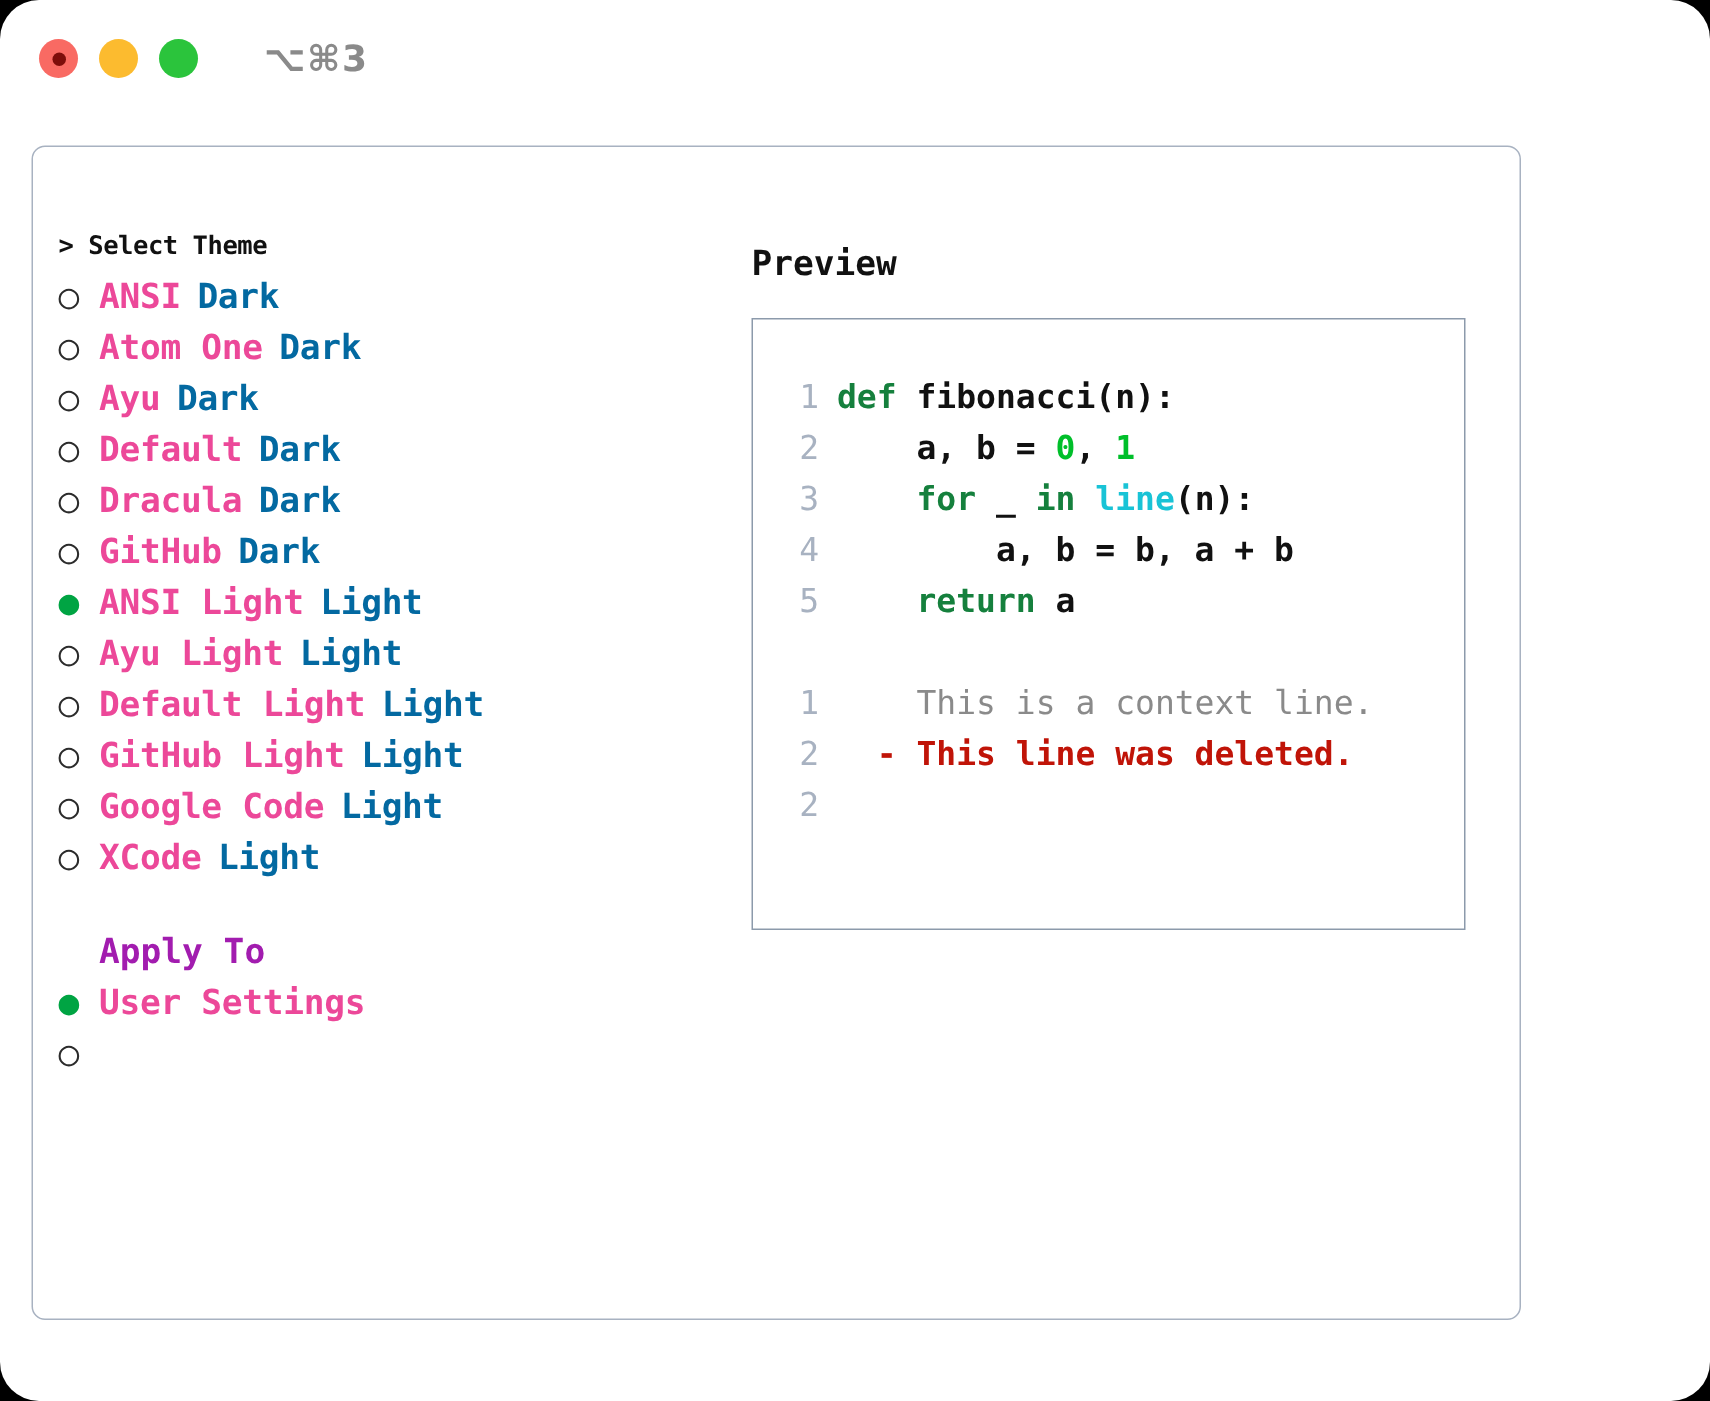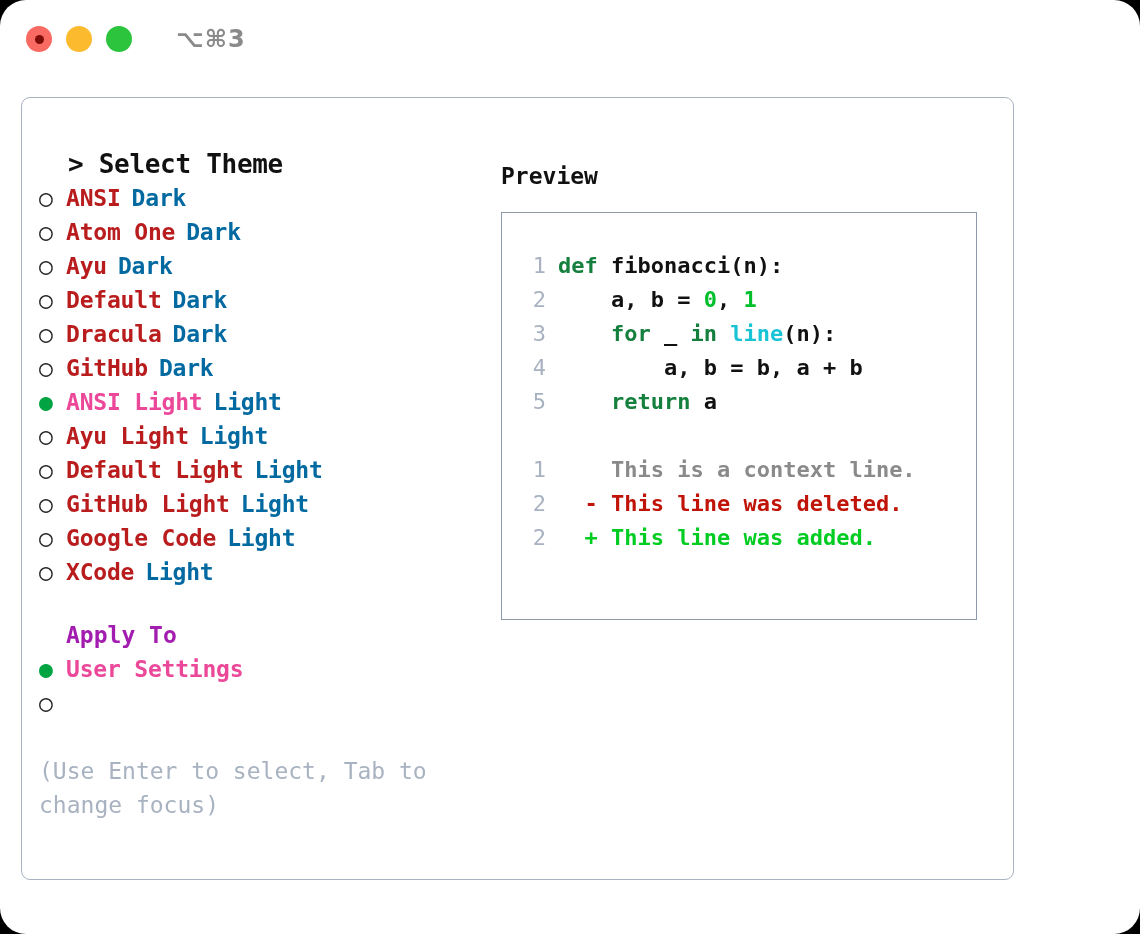--- a/index.html
+++ b/index.html
@@ -92,27 +92,26 @@
 
   
   .left-col {
     position: absolute;
     left: 17px;
     top: 49px;
     width: 450px;
   }
 
   .section-title {
-    font-size: 26px;
+    font-size: 17px;
     font-weight: bold;
     color: #111111;
     letter-spacing: -0.3px;
     line-height: 34px;
     white-space: pre;
-    margin-left: 29px;
   }
 
   .opt-list { margin-top: 0; }
 
   .opt {
     display: flex;
     align-items: baseline;
     line-height: 34px;
     height: 34px;
     white-space: pre;
@@ -123,21 +122,21 @@
     font-size: 23px;
     line-height: 34px;
     color: #2b2b2b;
     display: inline-block;
   }
   .marker.sel { color: #00a443; }
 
   .opt-label {
     font-size: 23px;
     font-weight: bold;
-    color: #b91c1c;
+    color: #ec4899;
     letter-spacing: -0.2px;
   }
   .opt.selected .opt-label { color: #ec4899; }
 
   .opt-kind {
     font-size: 23px;
     font-weight: bold;
     color: #0369a1;
     margin-left: 11px;
     letter-spacing: -0.2px;
@@ -209,21 +208,21 @@
   }
   .code-text { white-space: pre; }
 
   .tok-kw   { color: #15803d; }
   .tok-fn   { color: #19c3d6; }
   .tok-num  { color: #00bf2a; }
   .tok-id   { color: #111111; }
 
   .spacer-line { height: 34px; }
 
-  .diff-ctx { color: #8a8a8a; font-weight: bold; }
+  .diff-ctx { color: #8a8a8a; font-weight: normal; }
   .diff-del { color: #c01408; font-weight: bold; }
   .diff-add { color: #00cc22; font-weight: bold; }
 </style>
 </head>
 <body>
 
 <div class="window">
 
   <div class="titlebar">
     <div class="dots">
@@ -258,38 +257,37 @@
             <div class="opt"><span class="marker">○</span><span class="opt-label">XCode</span><span class="opt-kind">Light</span></div>
           </div>
 
         <div class="apply-heading">Apply To</div>
 
         <div class="opt-list" id="apply-list">
             <div class="opt selected"><span class="marker sel">●</span><span class="opt-label">User Settings</span></div>
             <div class="opt"><span class="marker">○</span></div>
           </div>
 
-        <div class="hint">(Use Enter to select, Tab to change focus)</div>
       </div>
 
       <div class="right-col">
         <div class="preview-title">Preview</div>
 
         <div class="code-box">
           <div id="code-lines">
               <div class="code-line"><span class="ln">1</span><span class="code-text"><span class="tok-kw">def</span><span class="tok-id"> fibonacci(n):</span></span></div>
               <div class="code-line"><span class="ln">2</span><span class="code-text"><span class="tok-id">    a, b = </span><span class="tok-num">0</span><span class="tok-id">, </span><span class="tok-num">1</span></span></div>
               <div class="code-line"><span class="ln">3</span><span class="code-text"><span class="tok-id">    </span><span class="tok-kw">for</span><span class="tok-id"> _ </span><span class="tok-kw">in</span><span class="tok-id"> </span><span class="tok-fn">line</span><span class="tok-id">(n):</span></span></div>
               <div class="code-line"><span class="ln">4</span><span class="code-text"><span class="tok-id">        a, b = b, a + b</span></span></div>
               <div class="code-line"><span class="ln">5</span><span class="code-text"><span class="tok-id">    </span><span class="tok-kw">return</span><span class="tok-id"> a</span></span></div>
             </div>
           <div class="spacer-line"></div>
           <div id="diff-lines">
               <div class="code-line"><span class="ln">1</span><span class="code-text diff-ctx">    This is a context line.</span></div>
               <div class="code-line"><span class="ln">2</span><span class="code-text diff-del">  - This line was deleted.</span></div>
-              <div class="code-line"><span class="ln">2</span><span class="code-text diff-add">  + This line was added.</span></div>
+              <div class="code-line"><span class="ln">2</span></div>
             </div>
         </div>
       </div>
 
     </div>
   </div>
 </div>
 
 </body></html>

